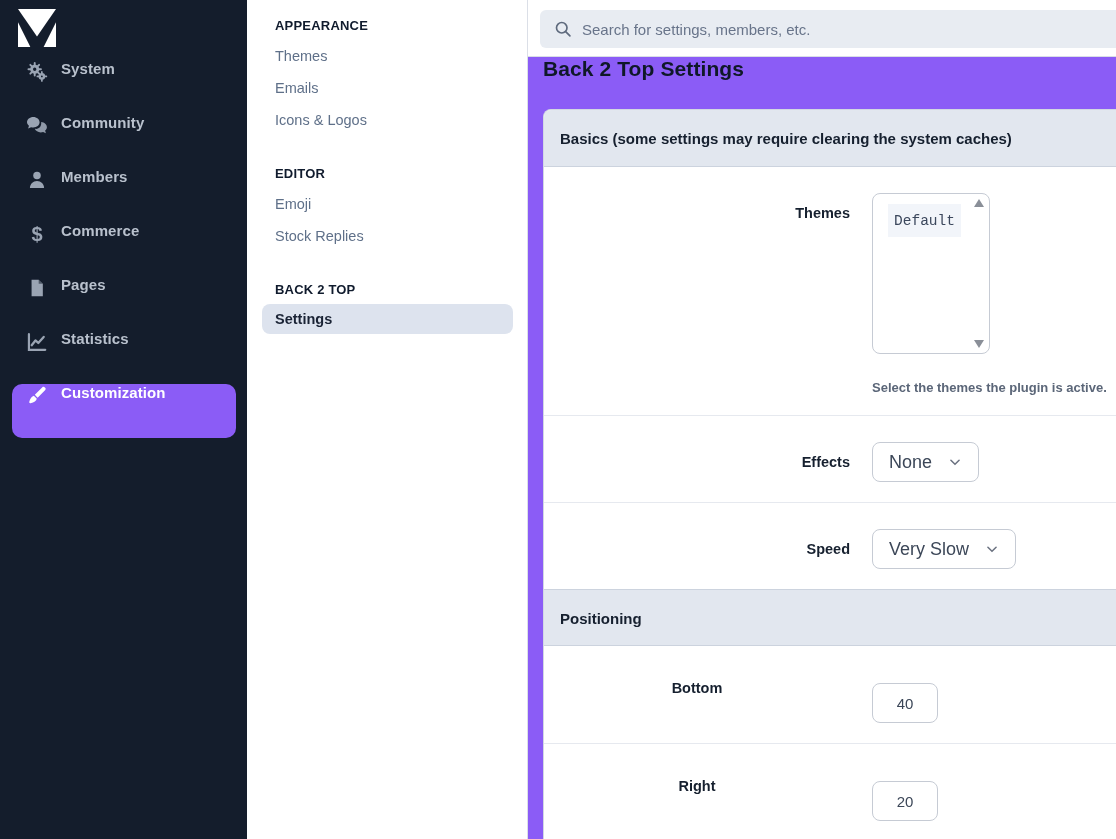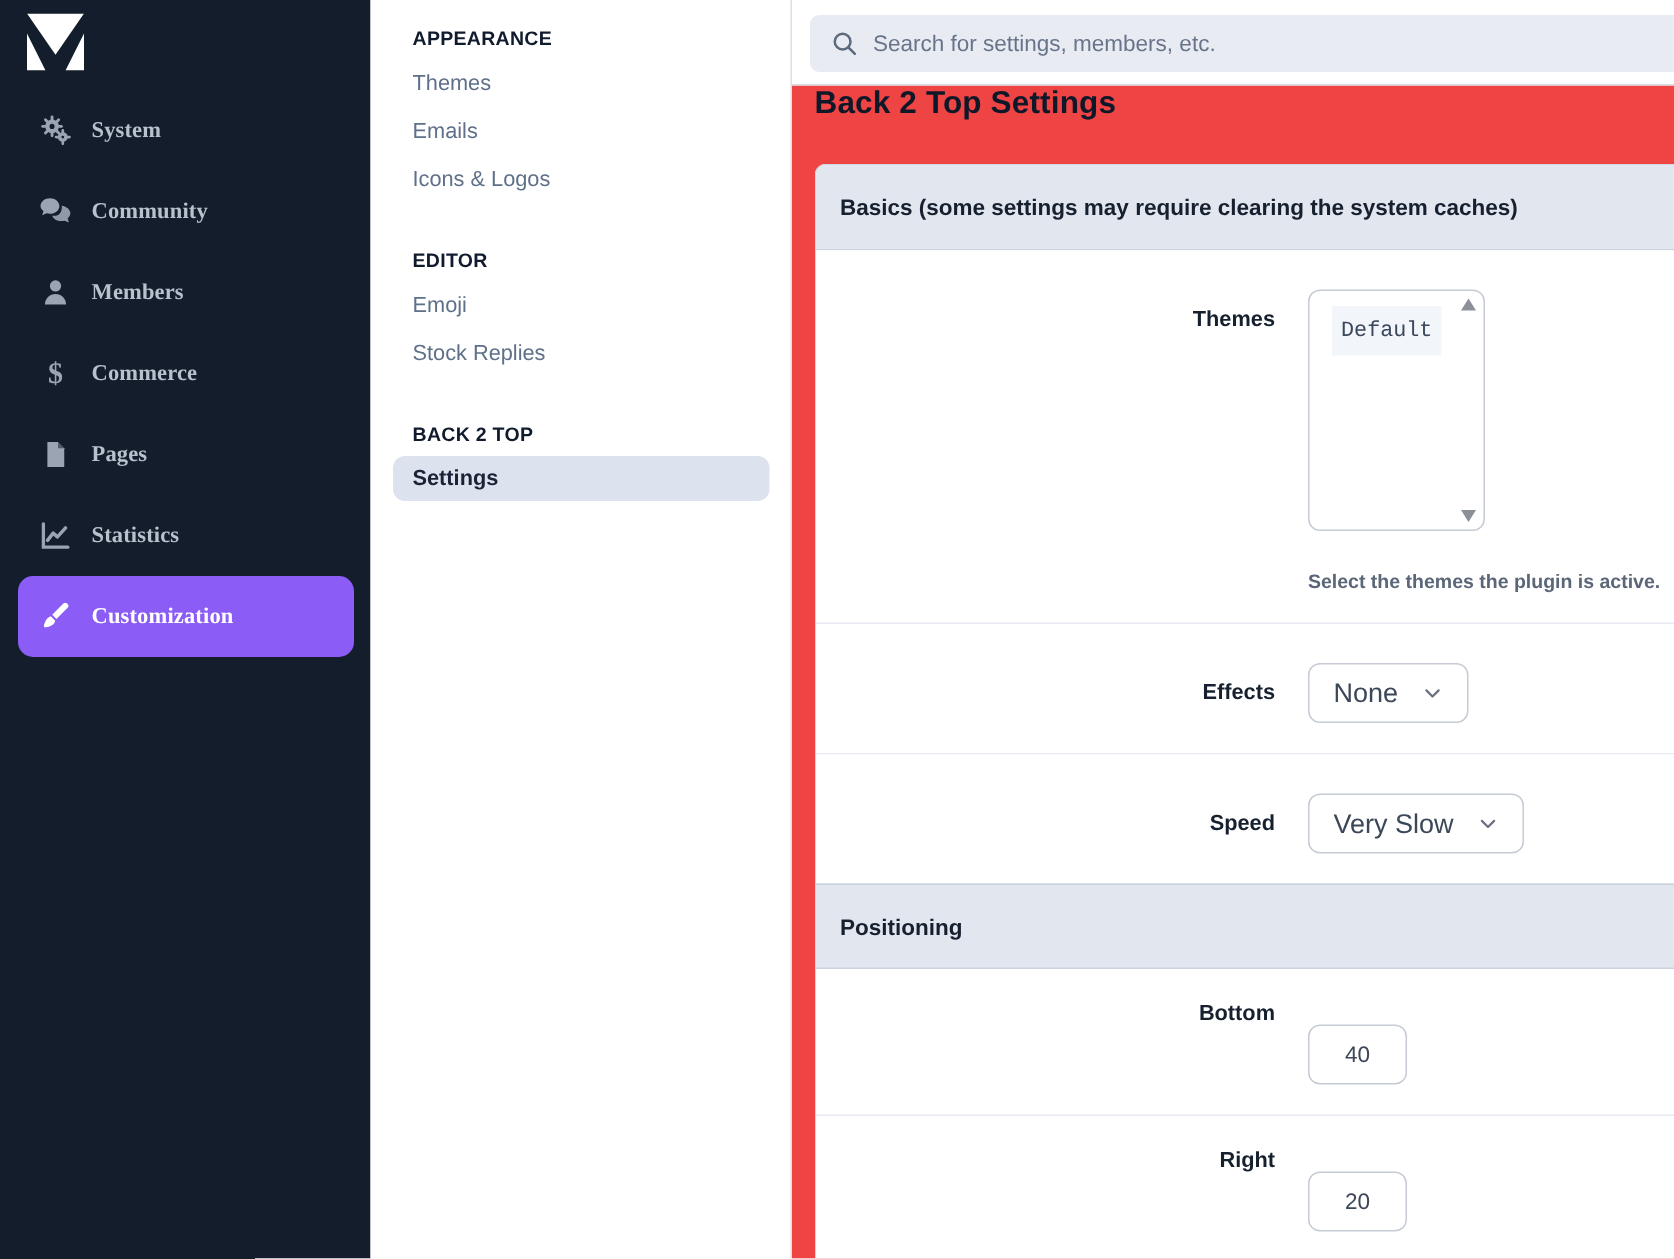--- a/index.html
+++ b/index.html
@@ -15,24 +15,23 @@
     width: 247px; flex: 0 0 247px;
     background: #141d2c;
     height: 100%;
   }
   .logo-wrap { padding: 9px 0 0 18px; height: 60px; }
   .nav-list { }
   .nav-item {
     height: 54px;
     margin: 0 11px 0 12px;
     border-radius: 10px;
-    display: flex; align-items: center;
+    display: flex; 
     padding-left: 13px;
     cursor: pointer;
-    font-family: Liberation Serif, serif;
   }
   .nav-item.active { background: #8b5cf6; }
   .nav-icon {
     width: 24px; height: 24px;
     display: flex; align-items: center; justify-content: center;
     color: #9aa4b3; flex: 0 0 24px;
   }
   .nav-item.active .nav-icon { color: #ffffff; }
   .nav-label {
     margin-left: 12px;
@@ -76,21 +75,21 @@
     padding: 0 0 0 13px;
     height: 30px; line-height: 30px;
     font-weight: 700;
     color: #1a2335;
   }
 
   
   .main {
     flex: 1 1 auto;
     display: flex; flex-direction: column;
-    background: #ef4444;
+    background: #8b5cf6;
     overflow: hidden;
     height: 100%;
   }
   .topbar {
     background: #ffffff;
     border-bottom: 1px solid #d9dee6;
     height: 57px; flex: 0 0 57px;
     padding: 10px 0 0 12px;
   }
   .search-wrap { position: relative; width: 1200px; }
@@ -144,21 +143,21 @@
     border-bottom: 1px solid #e6e9ef;
   }
   .frow-label {
     flex: 0 0 306px;
     text-align: right;
     font-size: 14.5px; font-weight: 700;
     color: #16202f;
     padding-top: 36px;
     line-height: 20px;
   }
-  .frow-label.short { padding-top: 20px; }
+  .frow-label.short { padding-top: 32px; text-align: center; }
   .frow-control { margin-left: 22px; padding: 26px 0 20px 0; }
   .frow-control.short { padding-top: 37px; }
 
   
   .multiselect {
     position: relative;
     width: 118px; height: 161px;
     background: #fff;
     border: 1px solid #c6cbd4;
     border-radius: 8px;

